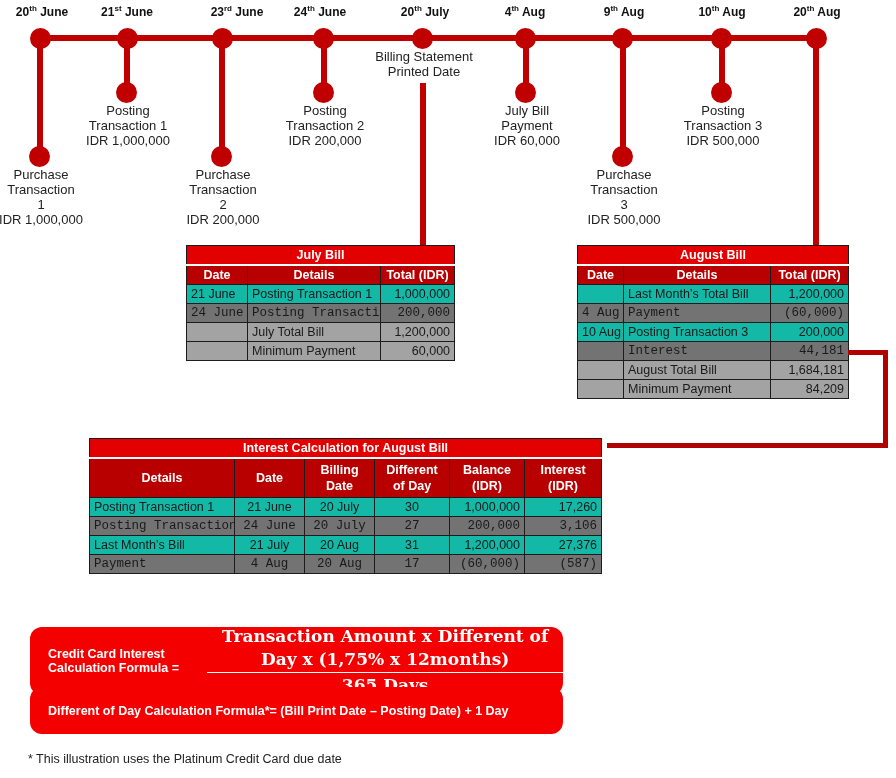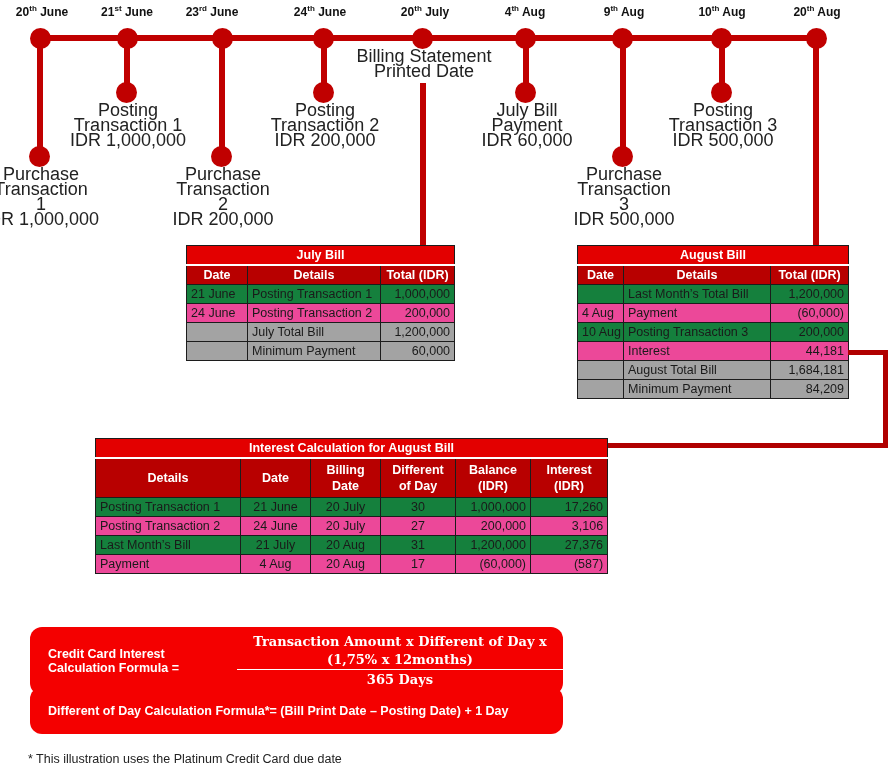--- a/index.html
+++ b/index.html
@@ -8,55 +8,55 @@
     font-family:"Liberation Sans", sans-serif; color:#1a1a1a; overflow:hidden;
   }
   
   .tl-axis { position:absolute; left:40px; top:35px; width:779px; height:6px; background:#c00000; }
   .tl-dot  { position:absolute; width:21px; height:21px; border-radius:50%; background:#c00000; }
   .tl-date { position:absolute; top:4px; transform:translateX(-50%); font-size:12px; font-weight:bold; color:#111; white-space:nowrap; }
   .tl-date sup { font-size:8px; }
   .stem { position:absolute; width:6px; background:#c00000; }
   .drop { position:absolute; width:6px; background:#c00000; }
   .ev-label { position:absolute; transform:translateX(-50%); width:140px; text-align:center;
-              font-size:18px; line-height:15px; color:#222; white-space:pre-line; }
+              font-size:13px; line-height:15px; color:#222; white-space:pre-line; }
   
   table.bill { position:absolute; border-collapse:collapse; font-size:12.5px; table-layout:fixed; }
   table.bill td, table.bill th { border:1px solid #1c1c1c; padding:0 4px; height:18px; overflow:hidden; white-space:nowrap; }
   .t-title { background:#e30000; color:#fff; font-weight:bold; text-align:center; height:17px;
              border-bottom:2px solid #fff !important; }
   .t-head  { background:#b80000; color:#fff; font-weight:bold; text-align:center; }
-  tr.rowA   td { background:#15803d; }
-  tr.rowB   td { background:#ec4899; }
+  tr.rowA   td { background:#14b8a6; }
+  tr.rowB   td { background:#737373;font-family:Liberation Mono, monospace; }
   tr.rowSum td { background:#a3a3a3; }
   .al { text-align:left; } .ar { text-align:right; } .ac { text-align:center; }
   table.int th.t-head { height:38px; white-space:normal; line-height:1.3; }
   
   .conn { position:absolute; background:#b00000; }
   
   .formula-box { position:absolute; left:30px; width:533px; background:#f40000; border-radius:12px;
                  color:#fff; font-weight:bold; font-size:12.5px; display:flex; align-items:center;
                  padding-left:18px; box-sizing:border-box; }
   .fraction { display:inline-block; text-align:center; margin-left:7px;
-              font-family:"DejaVu Serif", serif; font-size:13px; line-height:1.35; }
+              font-family:"DejaVu Serif", serif; font-size:17px; line-height:1.35; }
   .fraction .num { display:block; border-bottom:1.5px solid #fff; padding:0 3px 1px 3px; }
   .fraction .den { display:block; padding-top:1px; }
   
   .footnote { position:absolute; left:28px; top:752px; font-size:12.5px; color:#222; }
 </style>
 </head>
 <body>
 
 <div id="canvas">
 
   <div class="tl-axis"></div>
 
   <div class="tl-date" style="left:42px"><span>20</span><sup>th</sup> <span>June</span></div>
   <div class="tl-date" style="left:127px"><span>21</span><sup>st</sup> <span>June</span></div>
-  <div class="tl-date" style="left:212px"><span>23</span><sup>rd</sup> <span>June</span></div>
+  <div class="tl-date" style="left:237px"><span>23</span><sup>rd</sup> <span>June</span></div>
   <div class="tl-date" style="left:320px"><span>24</span><sup>th</sup> <span>June</span></div>
   <div class="tl-date" style="left:425px"><span>20</span><sup>th</sup> <span>July</span></div>
   <div class="tl-date" style="left:525px"><span>4</span><sup>th</sup> <span>Aug</span></div>
   <div class="tl-date" style="left:624px"><span>9</span><sup>th</sup> <span>Aug</span></div>
   <div class="tl-date" style="left:722px"><span>10</span><sup>th</sup> <span>Aug</span></div>
   <div class="tl-date" style="left:817px"><span>20</span><sup>th</sup> <span>Aug</span></div>
 
   <div class="tl-dot" style="left:30px;top:28px"></div>
   <div class="tl-dot" style="left:117px;top:28px"></div>
   <div class="tl-dot" style="left:212px;top:28px"></div>
@@ -201,21 +201,21 @@
       <td class="al">Minimum Payment</td>
       <td class="ar">84,209</td>
     </tr>
   </tbody>
     </table>
 
   <div class="conn" style="left:848px;top:350px;width:40px;height:5px"></div>
   <div class="conn" style="left:883px;top:350px;width:5px;height:98px"></div>
   <div class="conn" style="left:607px;top:443px;width:281px;height:5px"></div>
 
-  <table class="bill int" style="left:95px;top:438px;width:512px">
+  <table class="bill int" style="left:89px;top:438px;width:512px">
     <colgroup>
       <col style="width:145px">
         <col style="width:70px">
         <col style="width:70px">
       <col style="width:75px">
         <col style="width:75px">
         <col style="width:77px">
     </colgroup>
     <tbody>
         <tr>

